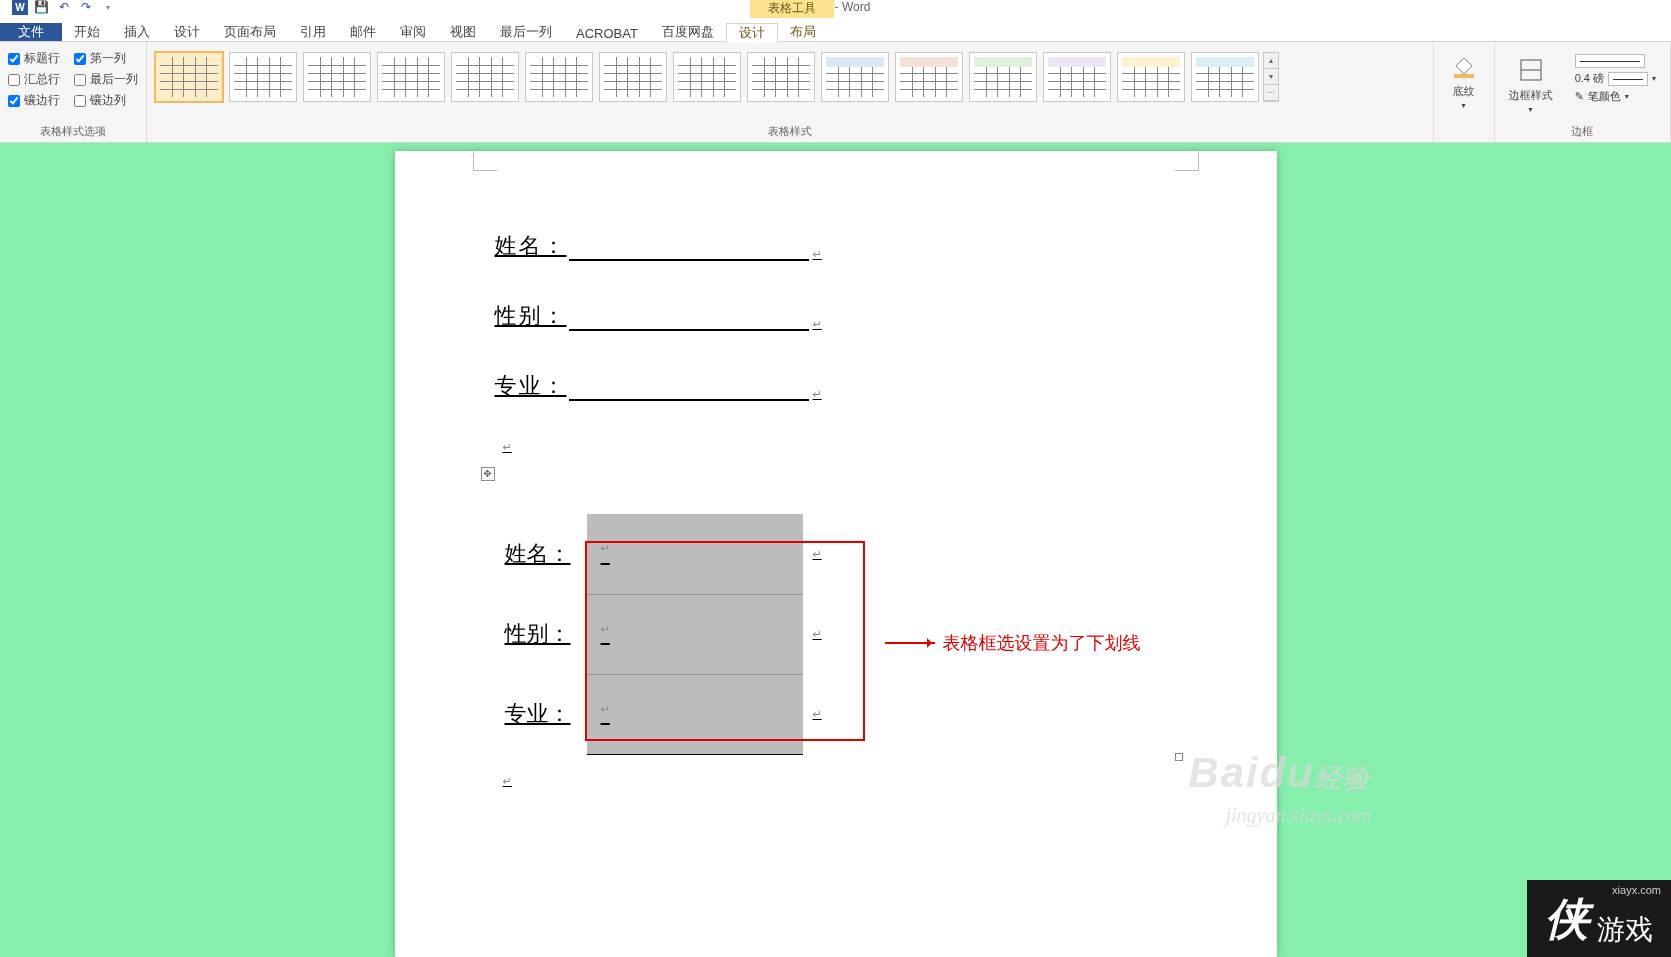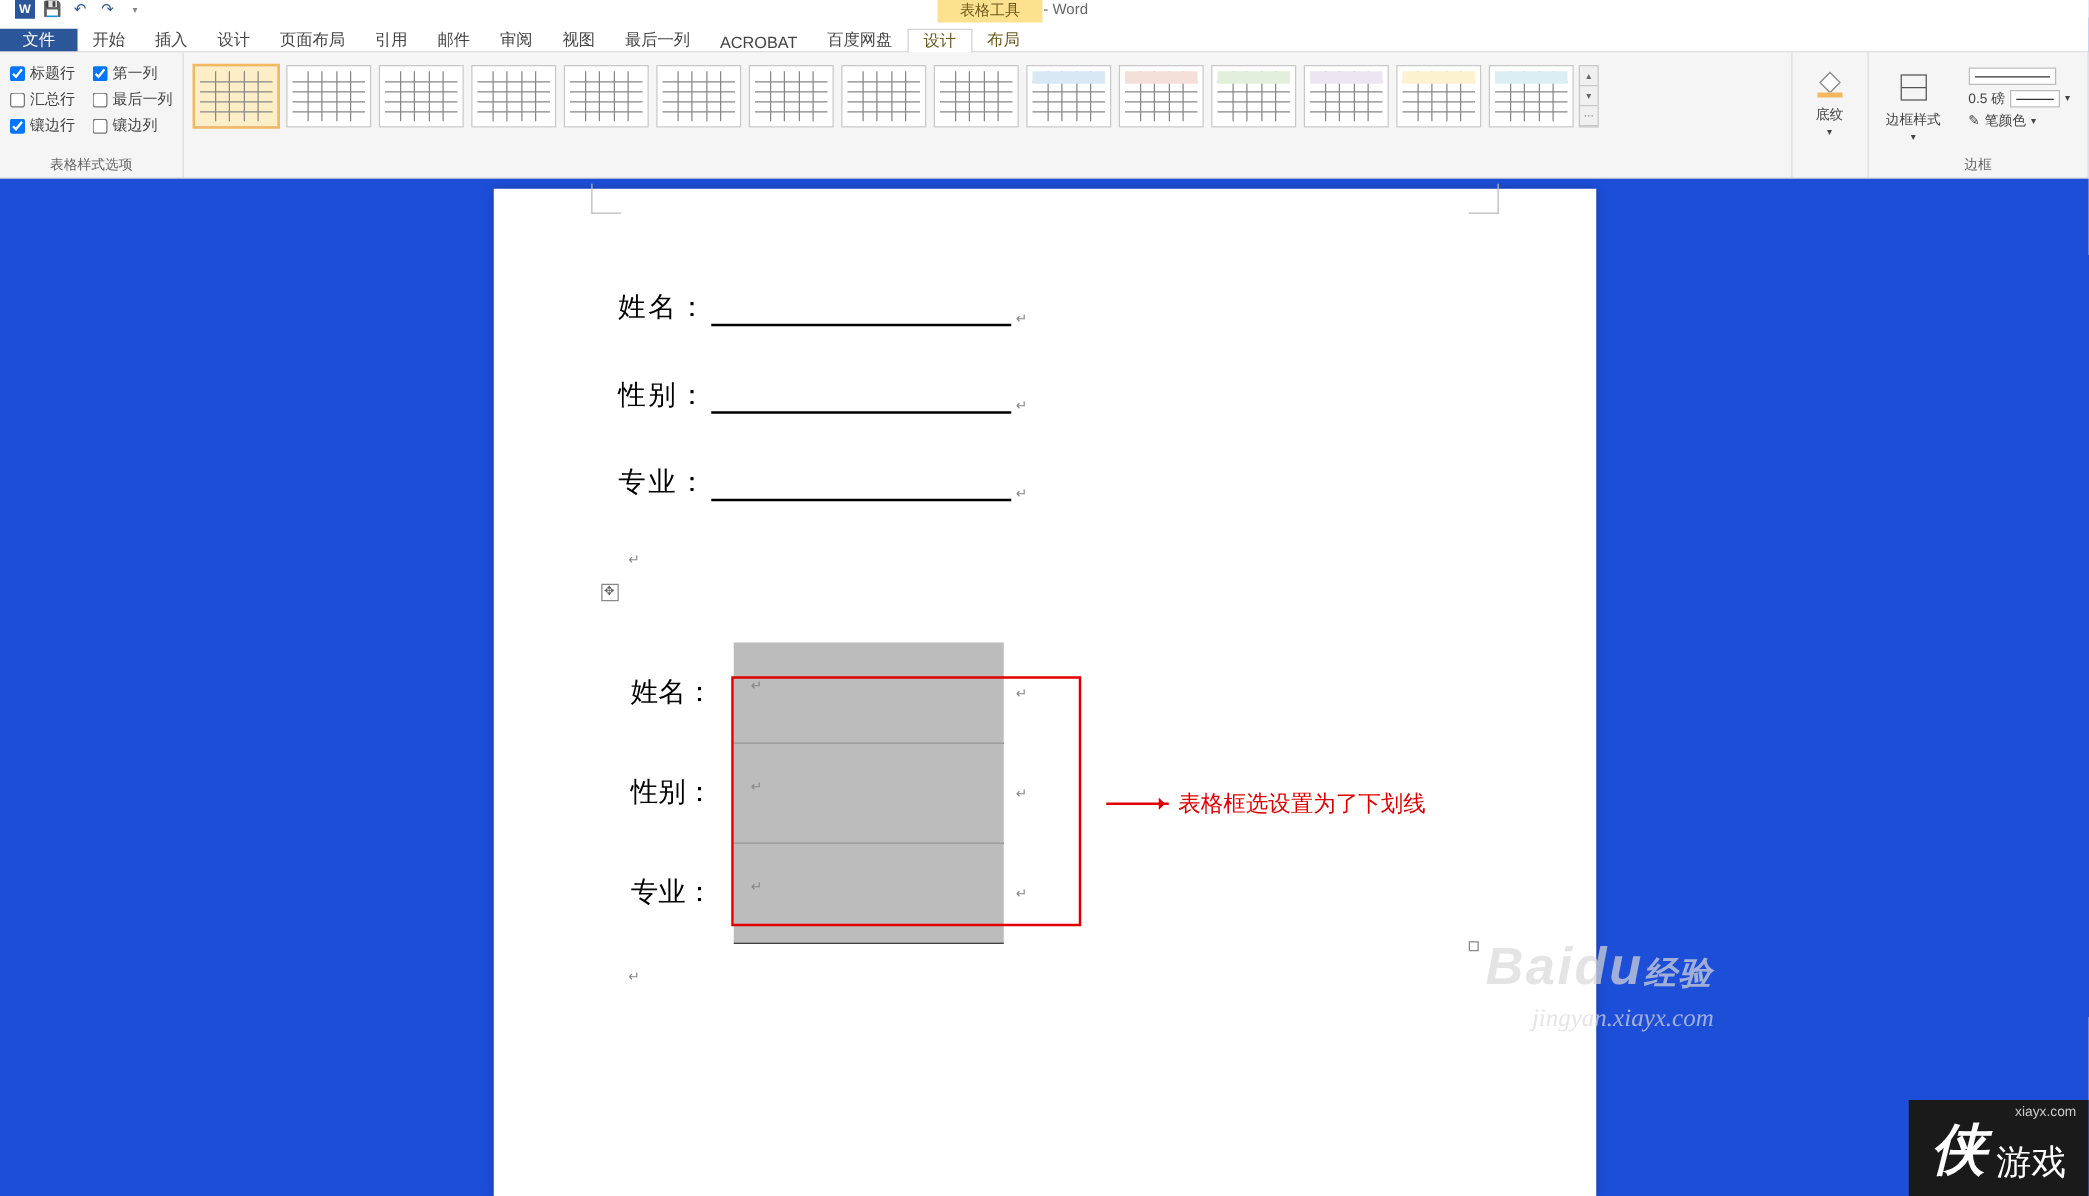--- a/index.html
+++ b/index.html
@@ -41,21 +41,21 @@
 
 .btn-v { display:flex; flex-direction:column; align-items:center; gap:2px; font-size:11px; color:#444; padding:4px 6px; cursor:pointer; }
 .btn-v .ico { width:32px; height:32px; display:flex; align-items:center; justify-content:center; }
 .borders-group { display:flex; flex-direction:column; gap:3px; padding:4px 6px; font-size:11px; color:#444; }
 .line-sample { width:70px; height:14px; border:1px solid #bbb; background:#fff; position:relative; }
 .line-sample::after { content:""; position:absolute; left:4px; right:4px; top:50%; height:1px; background:#333; }
 .weight-box { display:flex; align-items:center; gap:4px; }
 .pencolor { display:flex; align-items:center; gap:4px; }
 
 
-.doc-area { position:absolute; top:143px; bottom:0; left:0; right:0; background:#1d4ed8; display:flex; justify-content:center; overflow:hidden; }
+.doc-area { position:absolute; top:143px; bottom:0; left:0; right:0; background:#86efac; display:flex; justify-content:center; overflow:hidden;text-decoration:underline; }
 .page { width:882px; background:#fff; margin-top:8px; box-shadow:0 0 8px rgba(0,0,0,.25); position:relative; padding:40px 100px; }
 .field-block { margin-top:20px; }
 .field-row { display:flex; align-items:flex-end; margin:40px 0; font-size:22px; font-family:"SimSun",serif; }
 .field-row .lab { letter-spacing:2px; }
 .field-row .uline { width:240px; border-bottom:2px solid #000; height:22px; margin-left:2px; position:relative; }
 .para-mark { font-size:11px; color:#888; margin-left:4px; vertical-align:super; }
 
 .table-handle { width:14px; height:14px; border:1px solid #888; position:absolute; left:86px; top:316px; background:#fff; font-size:10px; text-align:center; line-height:12px; color:#666; }
 
 
@@ -347,20 +347,21 @@
               <div class="accent-row" style="background: rgb(219, 238, 243);"></div>
             </div>
           </div>
         </div>
       <div class="gallery-more">
         <div>▴</div>
         <div>▾</div>
         <div>⋯</div>
       </div>
     </div>
+    <div class="group-label">表格样式</div>
   </div>
 
   <div class="group" style="border-right:none;">
     <div class="btn-v">
       <span class="ico">
         <svg width="28" height="28" viewBox="0 0 28 28">
             <path d="M6 14 L14 6 L22 14 L14 22 Z" fill="#fff" stroke="#888"></path>
             <rect x="4" y="22" width="20" height="4" fill="#f4b860"></rect>
           </svg>
       </span>
@@ -377,21 +378,21 @@
               <rect x="4" y="4" width="20" height="20" fill="none" stroke="#555"></rect>
               <line x1="4" y1="14" x2="24" y2="14" stroke="#555"></line>
             </svg>
         </span>
         <span>边框样式</span>
         <span style="font-size:8px;">▾</span>
       </div>
       <div class="borders-group">
         <div class="line-sample"></div>
         <div class="weight-box">
-          <span>0.5 磅</span>
+          <span>0.4 磅</span>
           <div class="line-sample" style="width:40px;"></div>
           <span style="font-size:8px;">▾</span>
         </div>
         <div class="pencolor">
           <span>✎</span>
           <span>笔颜色</span>
           <span style="font-size:8px;">▾</span>
         </div>
       </div>
     </div>

